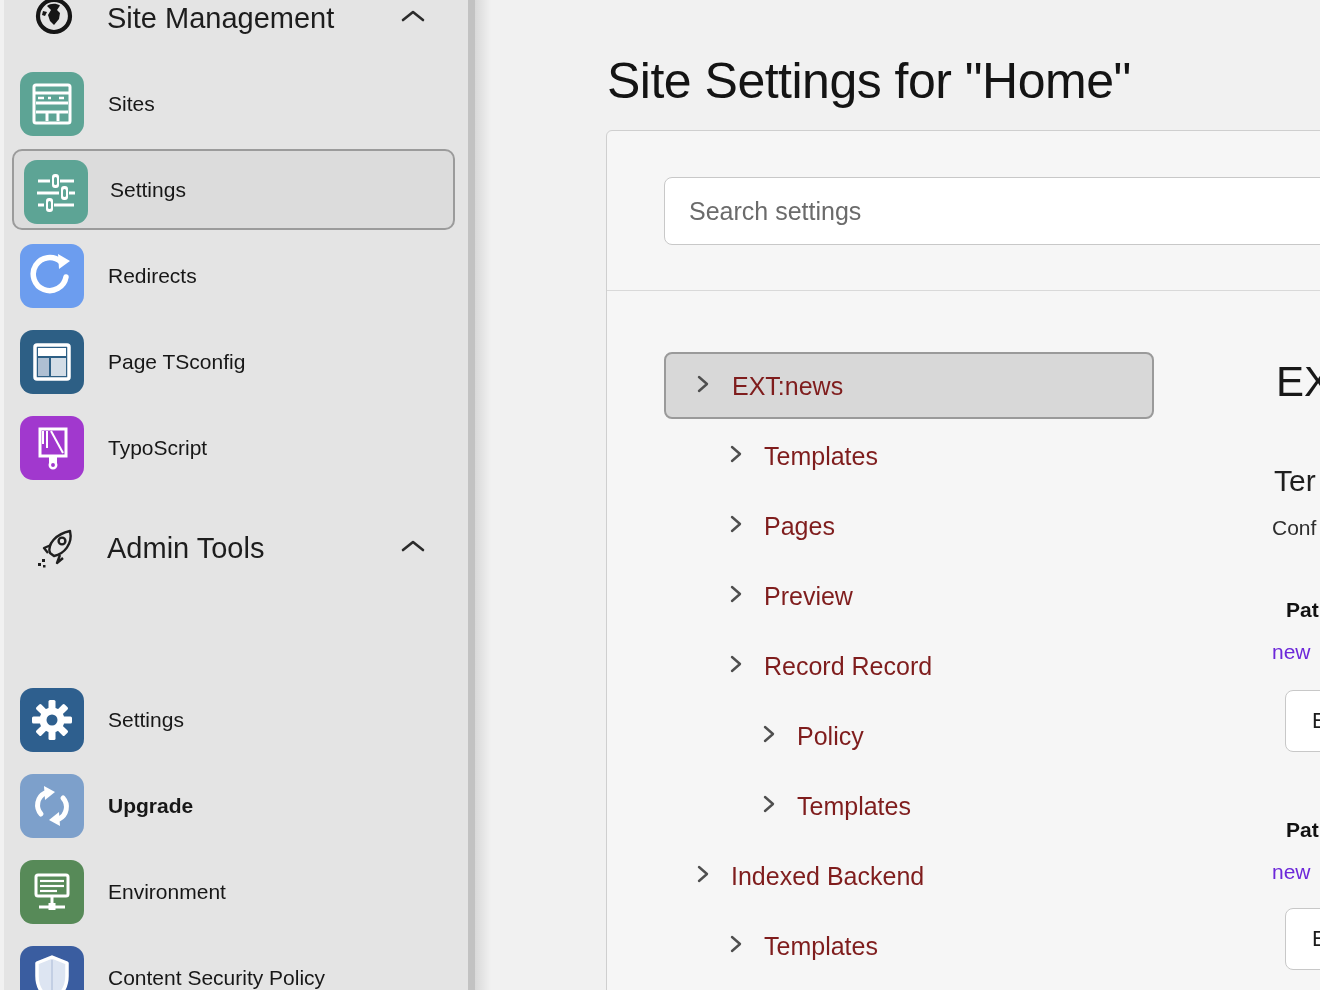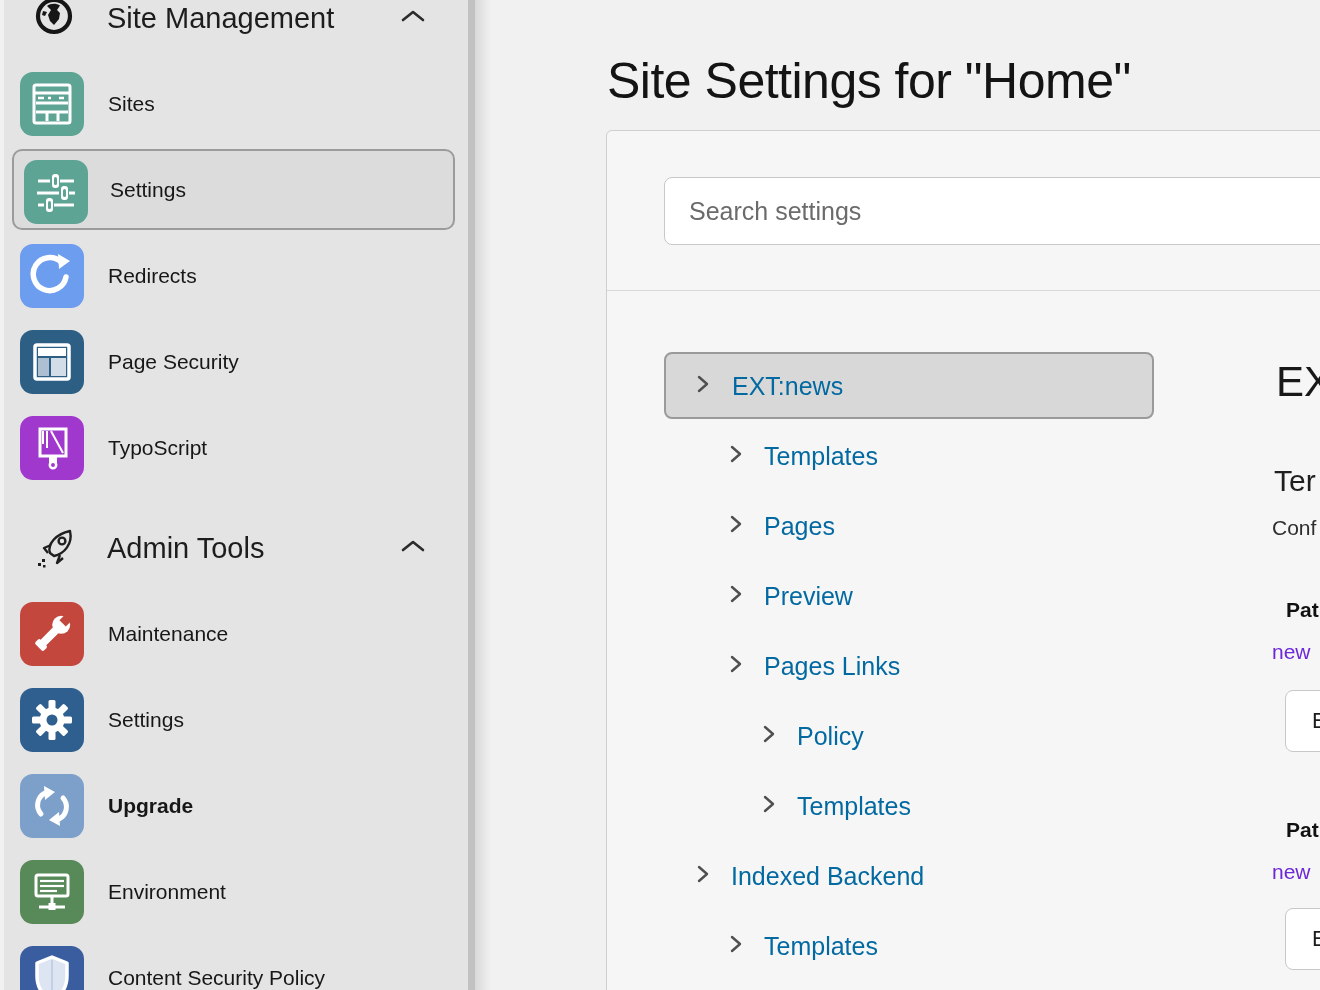--- a/index.html
+++ b/index.html
@@ -46,21 +46,21 @@
        box-sizing:border-box;background:#ffffff;border:1px solid #c8c8c8;border-radius:8px;
        padding:0 0 0 24px;font-size:25px;color:#222;font-family:"Liberation Sans", sans-serif;outline:none;}
   .search-input::placeholder{color:#6b6b6b;opacity:1;}
 
   
   .tree-selected-box{position:absolute;left:660px;top:352px;width:490px;height:67px;
        background:#d8d8d8;border:2px solid #9a9a9a;border-radius:8px;box-sizing:border-box;cursor:pointer;}
   .tree-row{position:absolute;height:40px;cursor:pointer;white-space:nowrap;}
   .tree-row .chev{position:absolute;top:50%;transform:translateY(-50%);}
   .tree-row .t-lbl{position:absolute;top:50%;transform:translateY(-50%);
-       font-size:25px;color:#0369a1;}
+       font-size:25px;color:#7f1d1d;}
 
   
   .panel-heading{position:absolute;left:1272px;top:358px;font-size:42px;color:#181818;white-space:nowrap;}
   .panel-section{position:absolute;left:1270px;top:464px;font-size:30px;color:#1f1f1f;white-space:nowrap;}
   .panel-desc{position:absolute;left:1268px;top:516px;font-size:21px;color:#2e2e2e;white-space:nowrap;}
   .panel-label{position:absolute;font-size:21px;font-weight:700;color:#111;white-space:nowrap;}
   .panel-link{position:absolute;font-size:21px;color:#6d28d9;cursor:pointer;white-space:nowrap;text-decoration:none;}
   .panel-input{position:absolute;width:240px;height:62px;box-sizing:border-box;background:#fff;
        border:1px solid #c8c8c8;border-radius:8px;padding:0 0 0 26px;font-size:22px;color:#1c1c1c;
        font-family:"Liberation Sans", sans-serif;outline:none;}
@@ -146,21 +146,21 @@
 
     <div class="side-item" style="top:319px;">
       <span class="tile c-navy">
         <svg width="64" height="64" viewBox="0 0 64 64">
           <rect x="15" y="15" width="34" height="34" rx="2" fill="none" stroke="#fff" stroke-width="3.5"></rect>
           <rect x="18" y="18" width="28" height="8" fill="#ffffff"></rect>
           <rect x="18" y="28" width="11" height="18" fill="#aebfd2"></rect>
           <rect x="31" y="28" width="15" height="18" fill="#d3dde7"></rect>
         </svg>
       </span>
-      <span class="lbl">Page Security</span>
+      <span class="lbl">Page TSconfig</span>
     </div>
 
     <div class="side-item" style="top:405px;">
       <span class="tile c-purple">
         <svg width="64" height="64" viewBox="0 0 64 64">
           <rect x="20" y="13" width="26" height="27" fill="none" stroke="#fff" stroke-width="3"></rect>
           <g stroke="#fff" stroke-width="2">
             <line x1="23" y1="15" x2="23" y2="28"></line>
               <line x1="27" y1="15" x2="27" y2="32"></line>
             <line x1="31" y1="15" x2="43" y2="37"></line>
@@ -189,33 +189,20 @@
         </svg>
       </span>
       <span class="hdr-label">Admin Tools</span>
       <span class="hdr-chev">
         <svg width="26" height="16" viewBox="0 0 26 16">
           <polyline points="3,12 13,4 23,12" fill="none" stroke="#2b2b2b" stroke-width="2.6" stroke-linecap="round" stroke-linejoin="round"></polyline>
         </svg>
       </span>
     </div>
 
-    <div class="side-item" style="top:591px;">
-      <span class="tile c-red">
-        <svg width="64" height="64" viewBox="0 0 64 64">
-          <g transform="rotate(45 32 32)">
-            <circle cx="32" cy="19" r="9" fill="#fff"></circle>
-            <rect x="27.5" y="6" width="9" height="11" fill="#c4473d"></rect>
-            <rect x="28" y="25" width="8" height="21" rx="3" fill="#fff"></rect>
-            <rect x="26" y="44" width="12" height="7" rx="2" fill="#fff"></rect>
-          </g>
-        </svg>
-      </span>
-      <span class="lbl">Maintenance</span>
-    </div>
 
     <div class="side-item" style="top:677px;">
       <span class="tile c-dblue">
         <svg width="64" height="64" viewBox="0 0 64 64">
           <g fill="#fff">
             <circle cx="32" cy="32" r="12.5"></circle>
             <g>
               <rect x="28.5" y="12" width="7" height="10" rx="1.5"></rect>
               <rect x="28.5" y="42" width="7" height="10" rx="1.5"></rect>
               <rect x="12" y="28.5" width="10" height="7" rx="1.5"></rect>
@@ -322,21 +309,21 @@
     </span>
     <span class="t-lbl" style="left:35px;">Preview</span>
   </div>
 
   <div class="tree-row" style="left:725px;top:646px;width:420px;">
     <span class="chev" style="left:0;">
       <svg width="14" height="20" viewBox="0 0 14 20">
           <polyline points="3,3 11,10 3,17" fill="none" stroke="#4f4f4f" stroke-width="2.4" stroke-linecap="round" stroke-linejoin="round"></polyline>
         </svg>
     </span>
-    <span class="t-lbl" style="left:35px;">Pages Links</span>
+    <span class="t-lbl" style="left:35px;">Record Record</span>
   </div>
 
   <div class="tree-row" style="left:758px;top:716px;width:390px;">
     <span class="chev" style="left:0;">
       <svg width="14" height="20" viewBox="0 0 14 20">
           <polyline points="3,3 11,10 3,17" fill="none" stroke="#4f4f4f" stroke-width="2.4" stroke-linecap="round" stroke-linejoin="round"></polyline>
         </svg>
     </span>
     <span class="t-lbl" style="left:35px;">Policy</span>
   </div>

